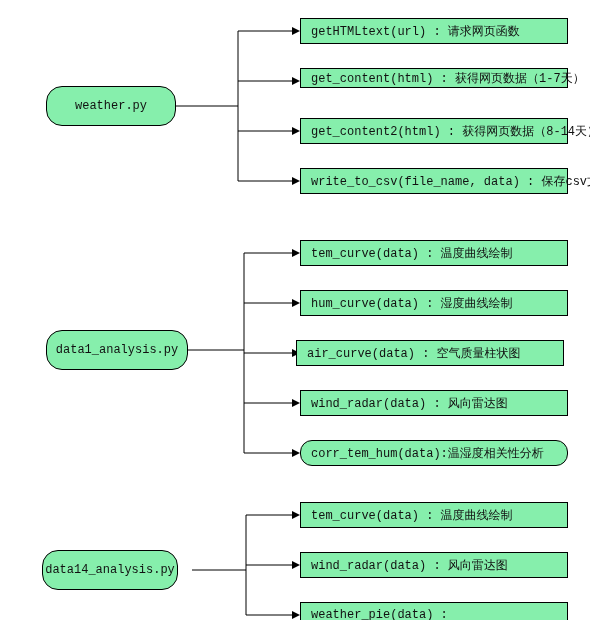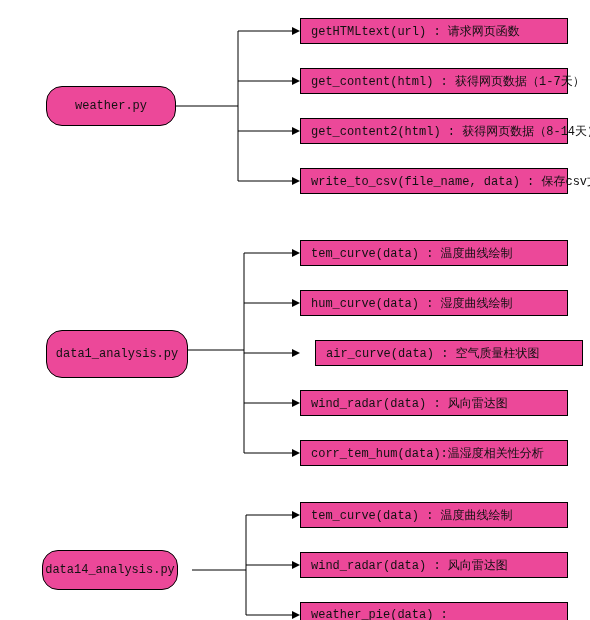--- a/index.html
+++ b/index.html
@@ -10,21 +10,21 @@
     background: #ffffff;
     position: relative;
     font-family: Consolas, "Courier New", monospace;
     font-size: 12px;
     color: #111;
     overflow: hidden;
   }
   .box {
     position: absolute;
     border: 1px solid #000;
-    background: #ec4899;
+    background: #86efac;
     display: flex;
     align-items: center;
     padding: 0 10px;
     box-sizing: border-box;
     white-space: nowrap;
   }
   .file-box {
     justify-content: center;
     font-weight: normal;
     border-radius: 16px;
@@ -81,47 +81,47 @@
     <polygon points="300,615 292,611 292,619" class="arrowhead"></polygon>
   </svg>
 
 <div class="box file-box" style="left:46px; top:86px; width:130px; height:40px;">
   <span>weather.py</span>
 </div>
 
 <div class="box" style="left:300px; top:18px; width:268px; height:26px;">
   <span>getHTMLtext(url) : 请求网页函数</span>
 </div>
-<div class="box" style="left:300px; top:68px; width:268px; height:26px;">
+<div class="box" style="left:300px; top:68px; width:268px; height:20px;align-items:flex-end;">
   <span>get_content(html) : 获得网页数据（1-7天）</span>
 </div>
 <div class="box" style="left:300px; top:118px; width:268px; height:26px;">
   <span>get_content2(html) : 获得网页数据（8-14天）</span>
 </div>
 <div class="box" style="left:300px; top:168px; width:268px; height:26px;">
   <span>write_to_csv(file_name, data) : 保存csv文件</span>
 </div>
 
-<div class="box file-box" style="left:46px; top:330px; width:142px; height:48px;">
+<div class="box file-box" style="left:46px; top:330px; width:142px; height:40px;">
   <span>data1_analysis.py</span>
 </div>
 
 <div class="box" style="left:300px; top:240px; width:268px; height:26px;">
   <span>tem_curve(data) : 温度曲线绘制</span>
 </div>
 <div class="box" style="left:300px; top:290px; width:268px; height:26px;">
   <span>hum_curve(data) : 湿度曲线绘制</span>
 </div>
-<div class="box" style="left:315px; top:340px; width:268px; height:26px;">
+<div class="box" style="left:296px; top:340px; width:268px; height:26px;">
   <span>air_curve(data) : 空气质量柱状图</span>
 </div>
 <div class="box" style="left:300px; top:390px; width:268px; height:26px;">
   <span>wind_radar(data) : 风向雷达图</span>
 </div>
-<div class="box" style="left:300px; top:440px; width:268px; height:26px;">
+<div class="box" style="left:300px; top:440px; width:268px; height:26px;border-radius:12px;">
   <span>corr_tem_hum(data):温湿度相关性分析</span>
 </div>
 
 <div class="box file-box" style="left:42px; top:550px; width:136px; height:40px;">
   <span>data14_analysis.py</span>
 </div>
 
 <div class="box" style="left:300px; top:502px; width:268px; height:26px;">
   <span>tem_curve(data) : 温度曲线绘制</span>
 </div>

